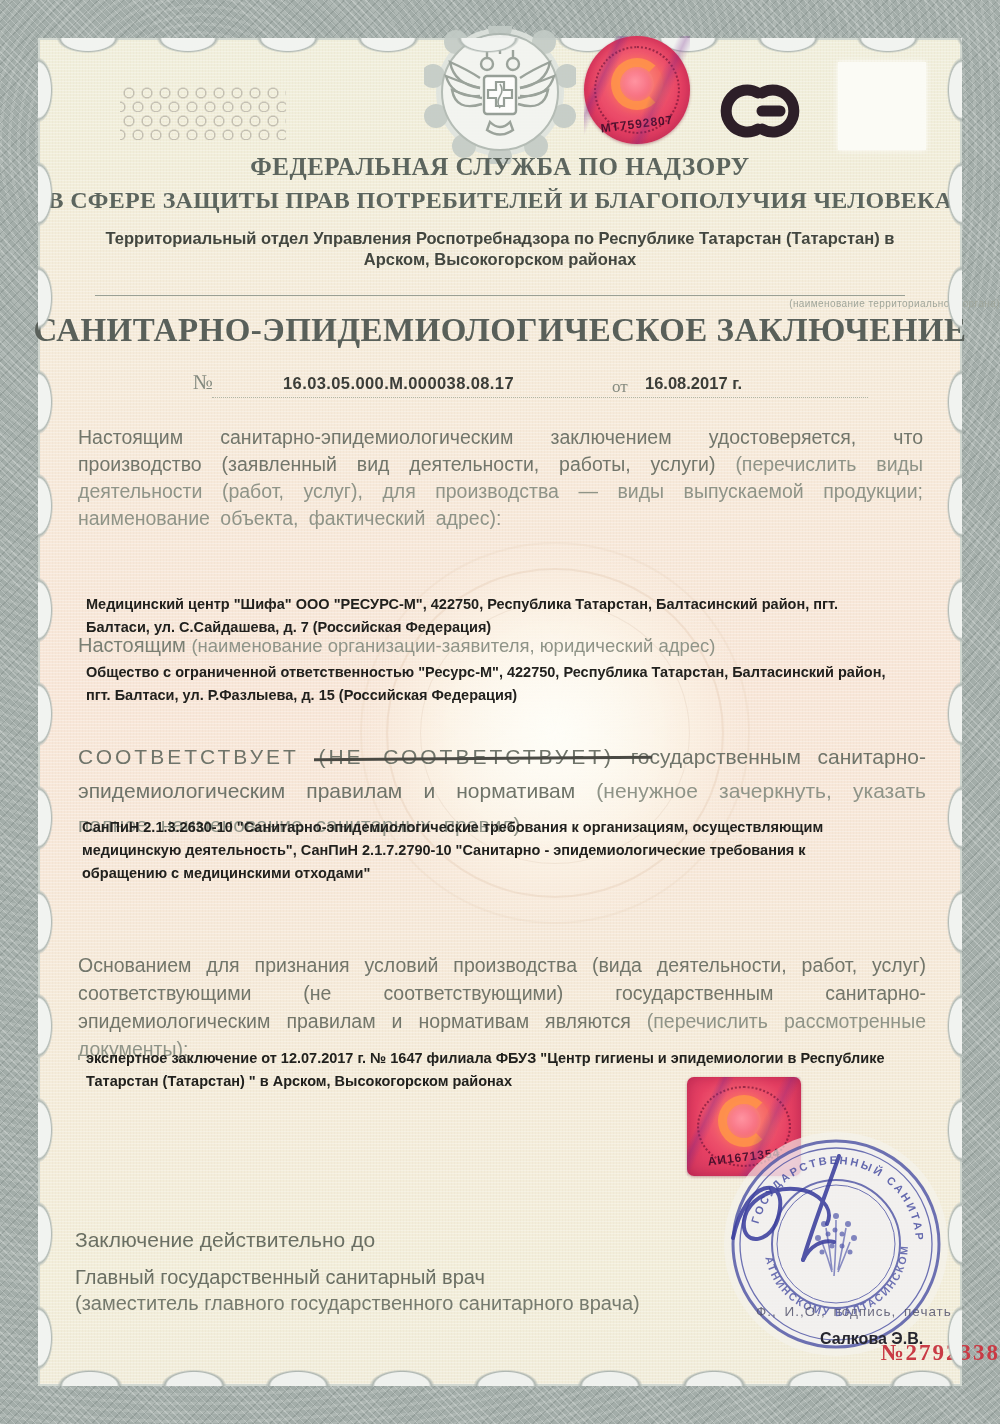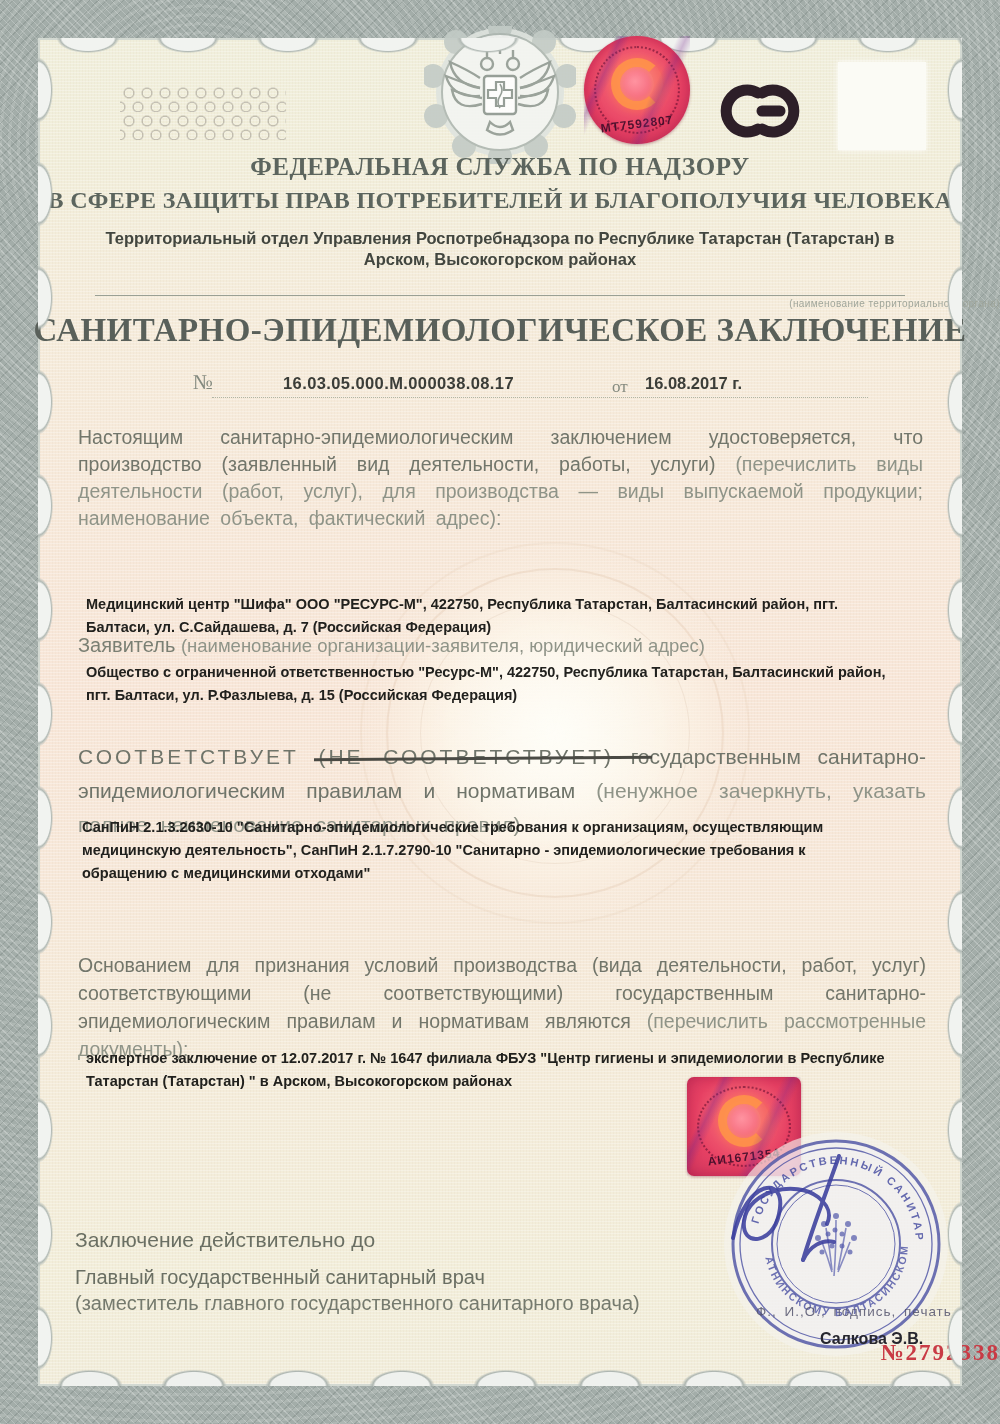--- a/index.html
+++ b/index.html
@@ -159,21 +159,21 @@
   <div class="abs z2" style="left:283px;top:374px;font-size:16.5px;font-weight:bold;color:#3b3d38;letter-spacing:.4px">16.03.05.000.М.000038.08.17</div>
   <div class="abs serifed z2" style="left:612px;top:377px;font-size:17px;color:#848a7f">от</div>
   <div class="abs z2" style="left:645px;top:374px;font-size:16.5px;font-weight:bold;color:#3b3d38">16.08.2017 г.</div>
   <div class="abs numrow-line" style="left:212px;top:397px;width:656px"></div>
 
   <div class="abs formtxt" style="left:78px;top:424px;width:845px;font-size:19.5px;line-height:27px;word-spacing:5px"><span>Настоящим санитарно-эпидемиологическим заключением удостоверяется, что производство (заявленный вид деятельности, работы, услуги) </span><span class="hint">(перечислить виды деятельности (работ, услуг), для производства — виды выпускаемой продукции; наименование объекта, фактический адрес):</span></div>
 
 
   <div class="abs typed" style="left:86px;top:593px;width:810px">Медицинский центр "Шифа" ООО "РЕСУРС-М", 422750, Республика Татарстан, Балтасинский район, пгт. Балтаси, ул. С.Сайдашева, д. 7 (Российская Федерация)</div>
 
-  <div class="abs z2" style="left:78px;top:634px;width:845px;font-size:20px;color:#7a7f73"><span>Заявитель </span><span class="hint" style="font-size:18.5px">(наименование организации-заявителя, юридический адрес)</span></div>
+  <div class="abs z2" style="left:78px;top:634px;width:845px;font-size:20px;color:#7a7f73"><span>Настоящим </span><span class="hint" style="font-size:18.5px">(наименование организации-заявителя, юридический адрес)</span></div>
 
   <div class="abs typed" style="left:86px;top:661px;width:810px">Общество с ограниченной ответственностью "Ресурс-М", 422750, Республика Татарстан, Балтасинский район, пгт. Балтаси, ул. Р.Фазлыева, д. 15 (Российская Федерация)</div>
 
   <div class="abs formtxt" style="left:78px;top:740px;width:848px;font-size:21px;line-height:34px;word-spacing:7px;color:#6f746a"><span style="letter-spacing:3px">СООТВЕТСТВУЕТ </span><span class="strike" style="letter-spacing:3px">(НЕ СООТВЕТСТВУЕТ)</span><span> государственным санитарно-эпидемиологическим правилам и нормативам </span><span class="hint">(ненужное зачеркнуть, указать полное наименование санитарных правил)</span></div>
 
   <div class="abs typed" style="left:82px;top:816px;width:800px">СанПиН 2.1.3.2630-10 "Санитарно-эпидемиологические требования к организациям, осуществляющим медицинскую деятельность", СанПиН 2.1.7.2790-10 "Санитарно - эпидемиологические требования к обращению с медицинскими отходами"</div>
 
   <div class="abs formtxt" style="left:78px;top:951px;width:848px;font-size:19.5px;line-height:28px;word-spacing:6px"><span>Основанием для признания условий производства (вида деятельности, работ, услуг) соответствующими (не соответствующими) государственным санитарно-эпидемиологическим правилам и нормативам являются </span><span class="hint">(перечислить рассмотренные документы):</span></div>
 
   <div class="abs typed" style="left:86px;top:1047px;width:820px">экспертное заключение от 12.07.2017 г. № 1647 филиала ФБУЗ "Центр гигиены и эпидемиологии в Республике Татарстан (Татарстан) " в Арском, Высокогорском районах</div>

